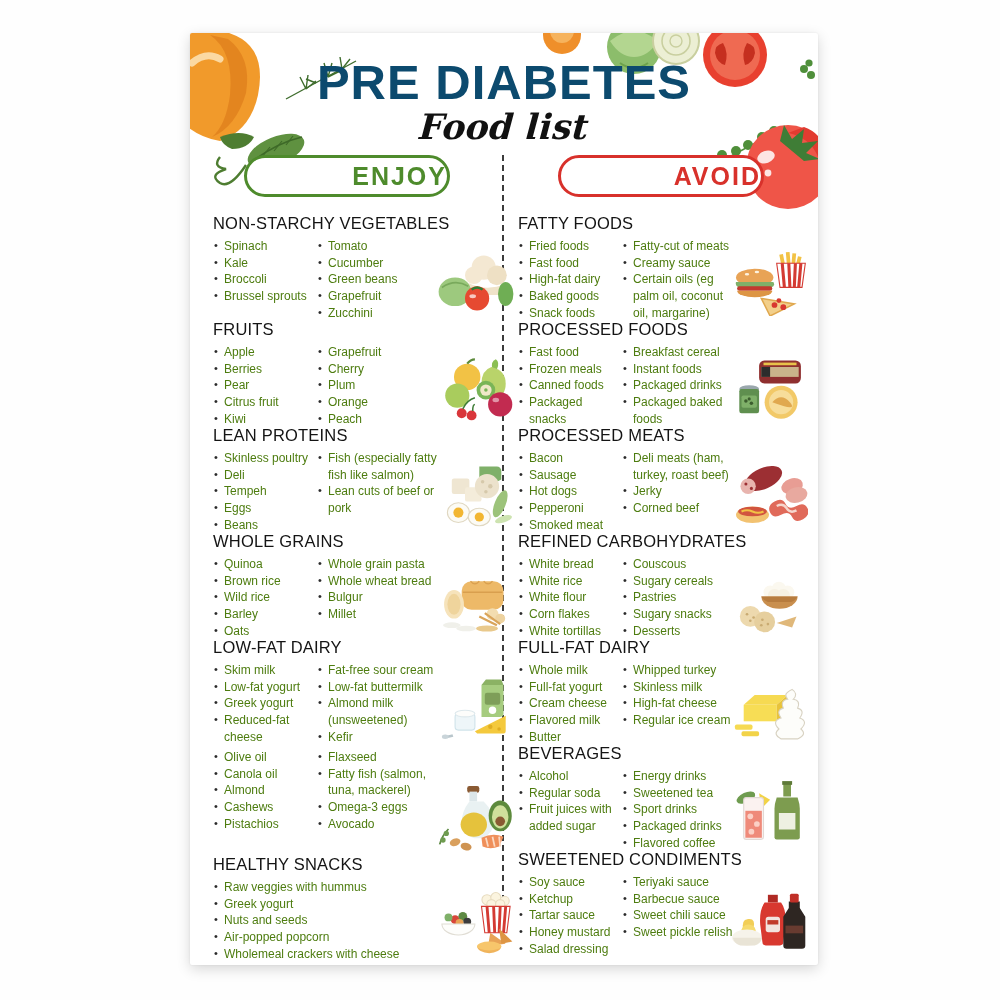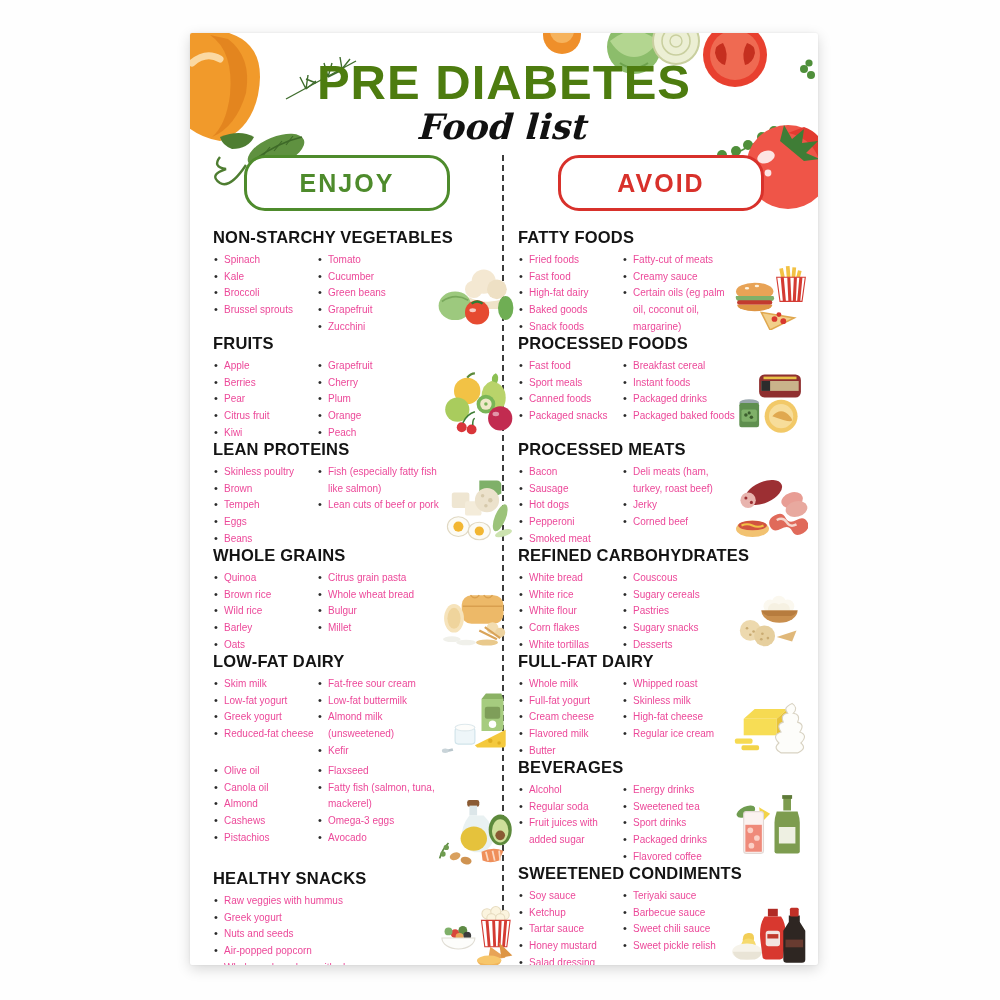--- a/index.html
+++ b/index.html
@@ -4,41 +4,41 @@
 <style>
   html,body{margin:0;padding:0;background:#ffffff;width:1000px;height:1000px;
     font-family:"Liberation Sans",sans-serif;-webkit-font-smoothing:antialiased;}
   .stage{position:relative;width:1000px;height:1000px;background:#fefefe;overflow:hidden;}
   .poster{position:absolute;left:190px;top:33px;width:628px;height:932px;background:#fff;
     box-shadow:0 4px 14px rgba(0,0,0,.16), 0 0 2px rgba(0,0,0,.08);overflow:hidden;border-radius:2px;}
   .decor{position:absolute;left:0;top:0;width:628px;height:220px;pointer-events:none;}
   .tomato-big{position:absolute;right:-18px;top:78px;width:110px;height:100px;pointer-events:none;}
 
   .header{position:relative;text-align:center;padding-top:25px;z-index:2;}
-  .title{font-size:49px;font-weight:800;letter-spacing:1px;color:#4d7c0f;line-height:1.0;}
+  .title{font-size:49px;font-weight:800;letter-spacing:1px;color:#0c4a6e;line-height:1.0;}
   .subtitle{font-family:"DejaVu Serif",serif;font-style:italic;font-weight:bold;
     font-size:35px;color:#111;line-height:1.05;margin-top:2px;transform:skewX(-4deg);}
 
   .badges{display:flex;margin-top:9px;}
   .badge-half{width:50%;display:flex;justify-content:center;}
-  .badge{border:3px solid;border-radius:21px;padding:10px 0;width:200px;text-align:center;
+  .badge{border:3px solid;border-radius:21px;padding:3px 0;width:200px;text-align:right;
     font-size:25px;font-weight:800;letter-spacing:2px;line-height:1.2;background:#fff;}
   .badge.enjoy{color:#4e8b2c;border-color:#4e8b2c;}
   .badge.avoid{color:#d8312b;border-color:#d8312b;}
 
   .divider{position:absolute;left:312px;top:122px;bottom:24px;border-left:2px dashed #3c3c3c;z-index:1;}
 
   .cols{display:flex;margin-top:17px;padding-left:23px;position:relative;z-index:2;}
   .half{width:290px;flex:none;}
   .half.right{margin-left:15px;width:278px;}
 
   .section{height:106px;position:relative;}
-  .sec-h{font-size:16.5px;font-weight:700;color:#141414;letter-spacing:.2px;line-height:1.15;}
+  .sec-h{font-size:16.5px;font-weight:400;color:#141414;letter-spacing:.2px;line-height:1.15;}
   .lists{display:flex;margin-top:5px;position:relative;z-index:2;}
-  ul.col{list-style:none;margin:0;padding:0;font-size:10px;line-height:16.8px;color:#ec4899;}
+  ul.col{list-style:none;margin:0;padding:0;font-size:12px;line-height:16.8px;color:#4d7c0f;}
   ul.col li{padding-left:11px;position:relative;}
   ul.col li::before{content:"\2022";position:absolute;left:1px;top:-1px;font-size:11px;color:#2a2a2a;}
   ul.col.c1{width:104px;flex:none;}
   ul.col.c2{flex:1;min-width:0;padding-right:56px;}
   ul.col.c1.wide{width:auto;flex:1;padding-right:90px;}
   .sec-icon{position:absolute;right:-12px;bottom:4px;width:78px;height:66px;z-index:1;}
   .sec-icon svg{width:100%;height:100%;}
 </style>
 </head>
 <body>
@@ -188,21 +188,21 @@
                 <circle cx="31" cy="54" r="4.5" fill="#d9363a"></circle>
                 <path d="M23 48q4-8 11-10M32 50q0-6 2-6" stroke="#3f7d36" stroke-width="1.4" fill="none"></path>
               </svg></div>
   </div>
 
   <div class="section">
     <div class="sec-h">LEAN PROTEINS</div>
     <div class="lists">
       <ul class="col c1">
                 <li>Skinless poultry</li>
-                <li>Brown</li>
+                <li>Deli</li>
                 <li>Tempeh</li>
                 <li>Eggs</li>
                 <li>Beans</li>
               </ul>
       <ul class="col c2">
                 <li>Fish (especially fatty fish like salmon)</li>
                 <li>Lean cuts of beef or pork</li>
               </ul>
     </div>
     <div class="sec-icon"><svg viewBox="0 0 70 60">
@@ -226,21 +226,21 @@
     <div class="sec-h">WHOLE GRAINS</div>
     <div class="lists">
       <ul class="col c1">
                 <li>Quinoa</li>
                 <li>Brown rice</li>
                 <li>Wild rice</li>
                 <li>Barley</li>
                 <li>Oats</li>
               </ul>
       <ul class="col c2">
-                <li>Citrus grain pasta</li>
+                <li>Whole grain pasta</li>
                 <li>Whole wheat bread</li>
                 <li>Bulgur</li>
                 <li>Millet</li>
               </ul>
     </div>
     <div class="sec-icon"><svg viewBox="0 0 70 60">
                 <rect x="22" y="12" width="38" height="26" rx="9" fill="#edb968"></rect>
                 <path d="M23 22h36" stroke="#d99f4e" stroke-width="1.4"></path>
                 <path d="M30 12q4 5 8 0M42 12q4 5 8 0" stroke="#d99f4e" stroke-width="1.2" fill="none"></path>
                 <ellipse cx="15" cy="33" rx="9" ry="13" fill="#f6e3bb"></ellipse>
@@ -384,21 +384,21 @@
                 <circle cx="48" cy="52" r="2.6" fill="#d8382f"></circle>
                 <circle cx="44" cy="46" r="2.2" fill="#d8382f"></circle>
               </svg></div>
   </div>
 
   <div class="section">
     <div class="sec-h">PROCESSED FOODS</div>
     <div class="lists">
       <ul class="col c1">
                 <li>Fast food</li>
-                <li>Sport meals</li>
+                <li>Frozen meals</li>
                 <li>Canned foods</li>
                 <li>Packaged snacks</li>
               </ul>
       <ul class="col c2">
                 <li>Breakfast cereal</li>
                 <li>Instant foods</li>
                 <li>Packaged drinks</li>
                 <li>Packaged baked foods</li>
               </ul>
     </div>
@@ -494,21 +494,21 @@
     <div class="sec-h">FULL-FAT DAIRY</div>
     <div class="lists">
       <ul class="col c1">
                 <li>Whole milk</li>
                 <li>Full-fat yogurt</li>
                 <li>Cream cheese</li>
                 <li>Flavored milk</li>
                 <li>Butter</li>
               </ul>
       <ul class="col c2">
-                <li>Whipped roast</li>
+                <li>Whipped turkey</li>
                 <li>Skinless milk</li>
                 <li>High-fat cheese</li>
                 <li>Regular ice cream</li>
               </ul>
     </div>
     <div class="sec-icon"><svg viewBox="0 0 70 60">
                 <path d="M12 28h30l10-9H22z" fill="#f6da52"></path>
                 <rect x="12" y="28" width="30" height="15" fill="#f7dd55"></rect>
                 <path d="M42 43V28l10-9v15z" fill="#e8c33a"></path>
                 <rect x="4" y="46" width="16" height="4.6" rx="1.6" fill="#f6da52"></rect>

